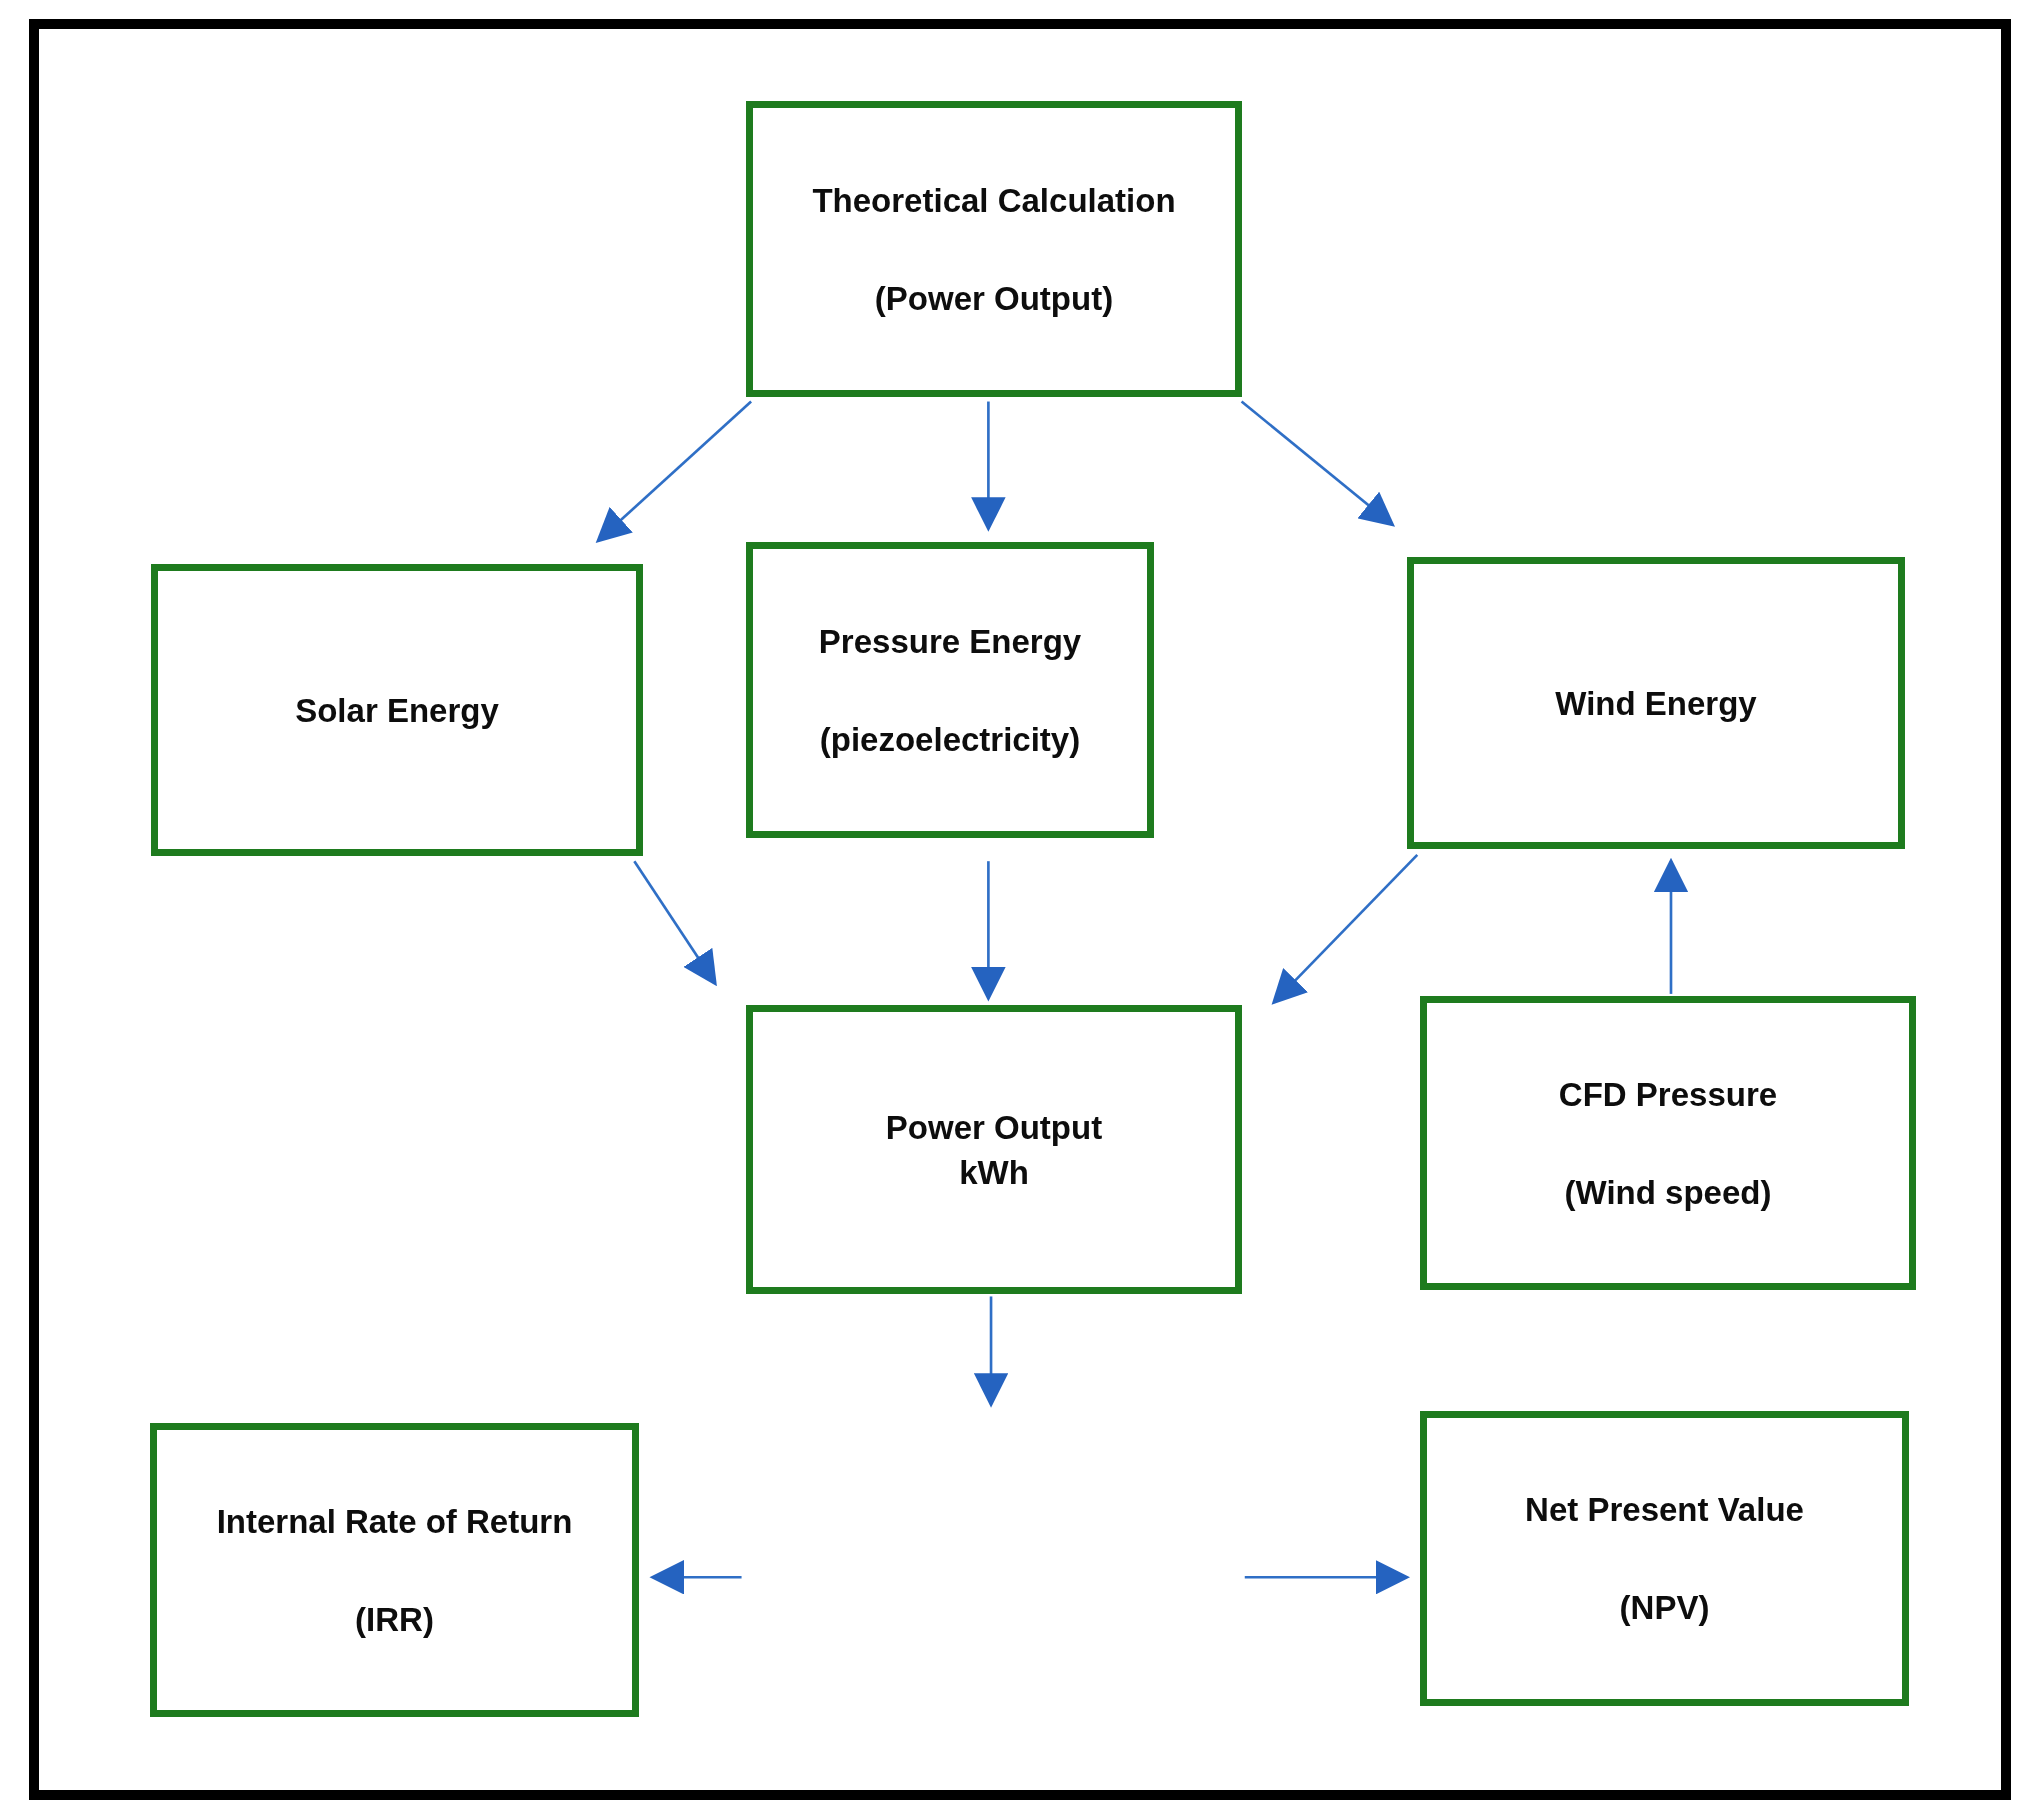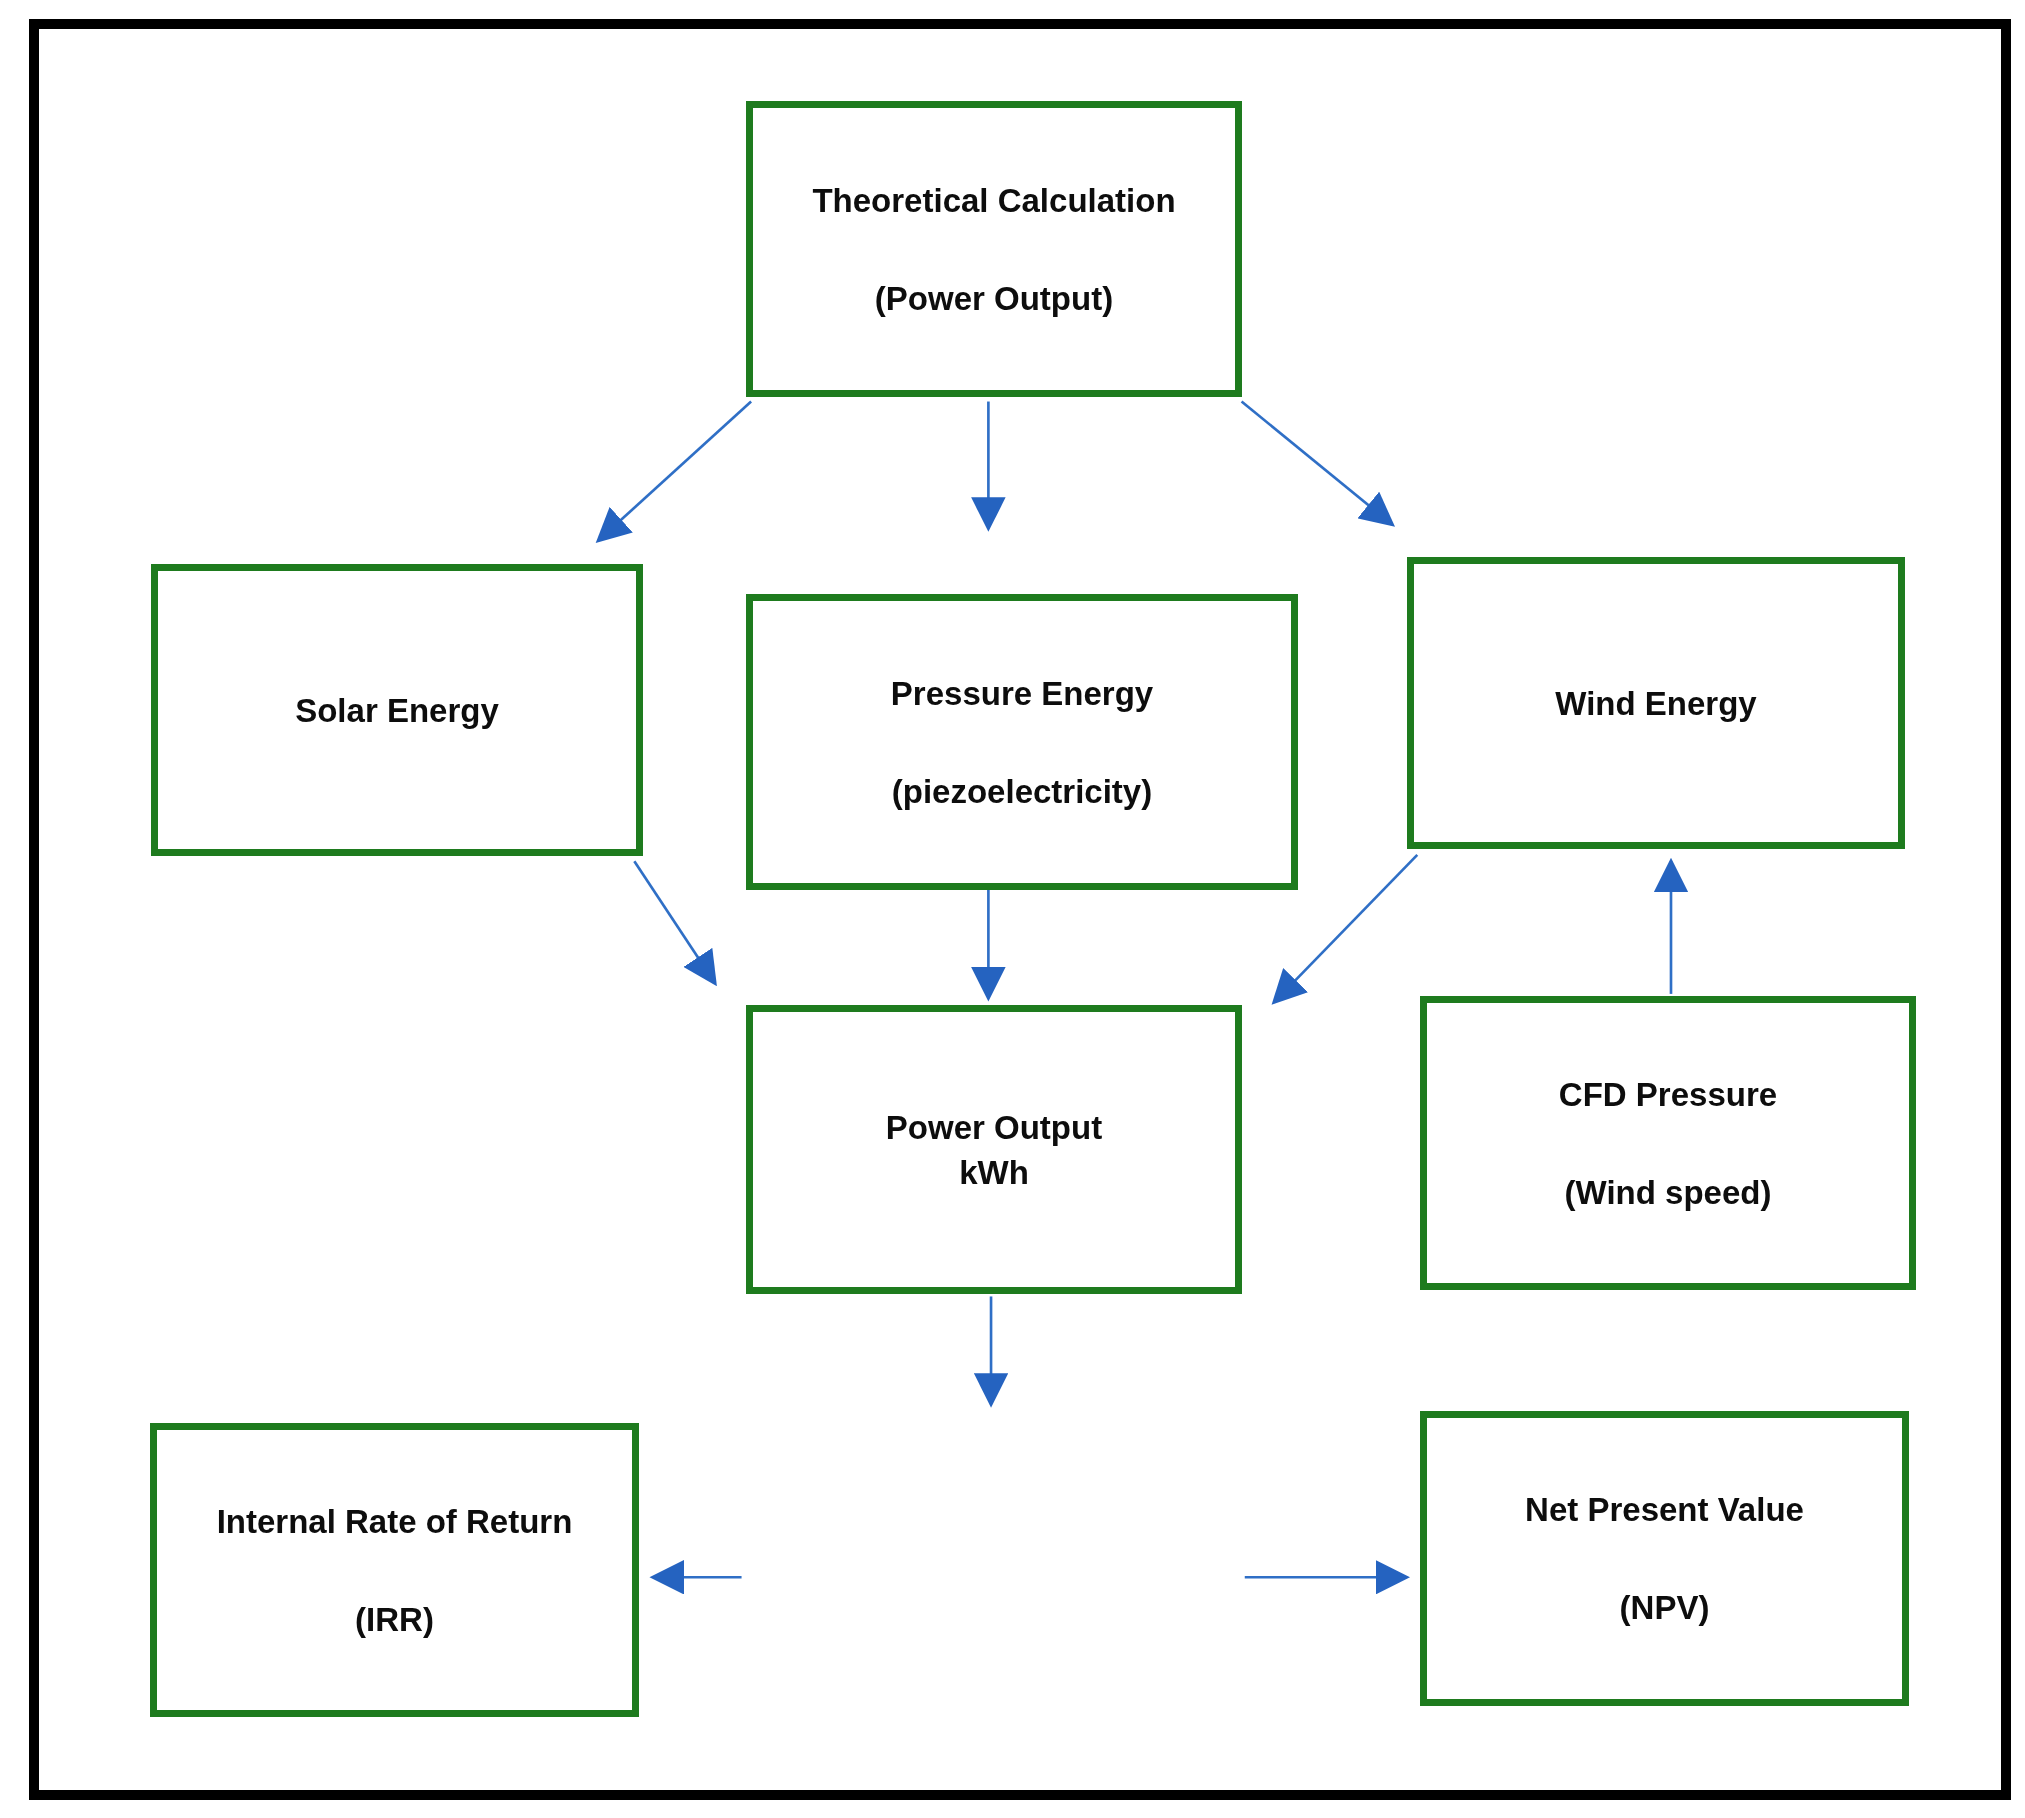--- a/index.html
+++ b/index.html
@@ -44,21 +44,21 @@
     row-gap: 65px;
     text-align: center;
     color: var(--ink, #0d0d0d);
     font-weight: bold;
     font-size: 33px;
     line-height: 1;
     letter-spacing: 0px;
   }
   #node-theoretical  { left: 738px; top: 101px;  width: 496px; height: 296px; }
   #node-solar        { left: 143px;  top: 564px; width: 492px; height: 292px; }
-  #node-pressure     { left: 738px; top: 594px; width: 552px; height: 296px; }
+  #node-pressure     { left: 738px; top: 542px; width: 408px; height: 296px; }
   #node-wind         { left: 1399px; top: 557px; width: 498px; height: 292px; }
   #node-power        { left: 738px; top: 1005px; width: 496px; height: 289px; gap: 12px; }
   #node-cfd          { left: 1412px; top: 996px; width: 496px; height: 294px; }
   #node-irr          { left: 142px;  top: 1423px; width: 489px; height: 294px; }
   #node-feasibility  { left: 738px; top: 1411px; width: 496px; height: 297px; }
   #node-npv          { left: 1412px; top: 1411px; width: 489px; height: 295px; align-items: center; }
 </style>
 </head>
 <body>
 

